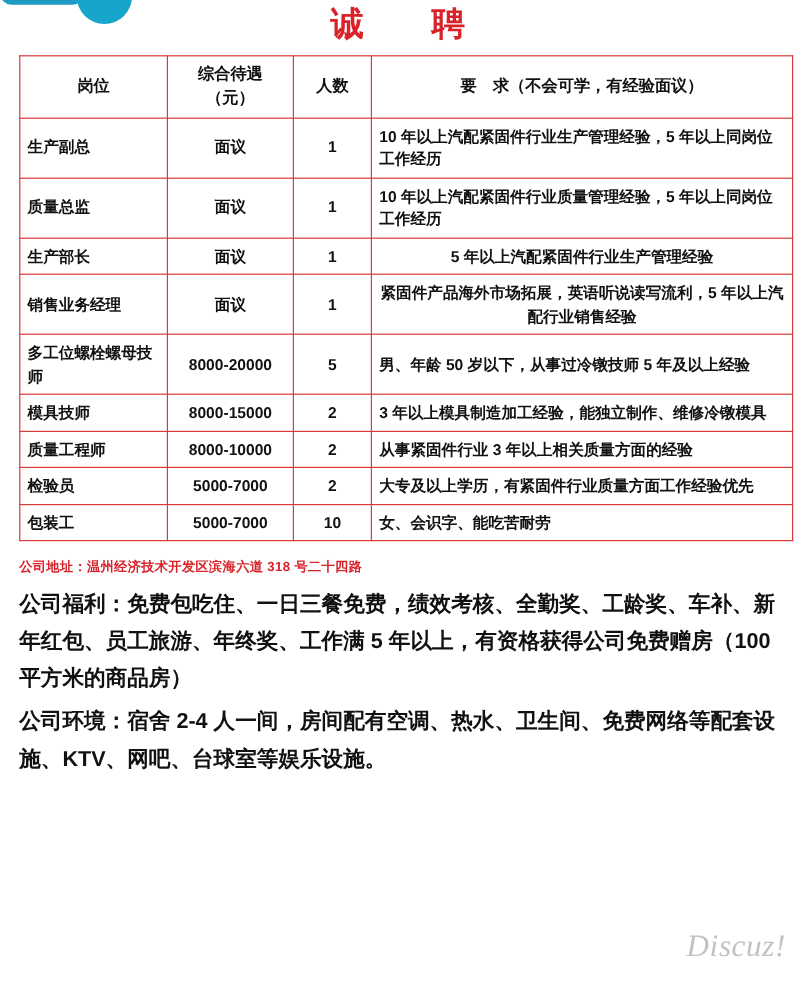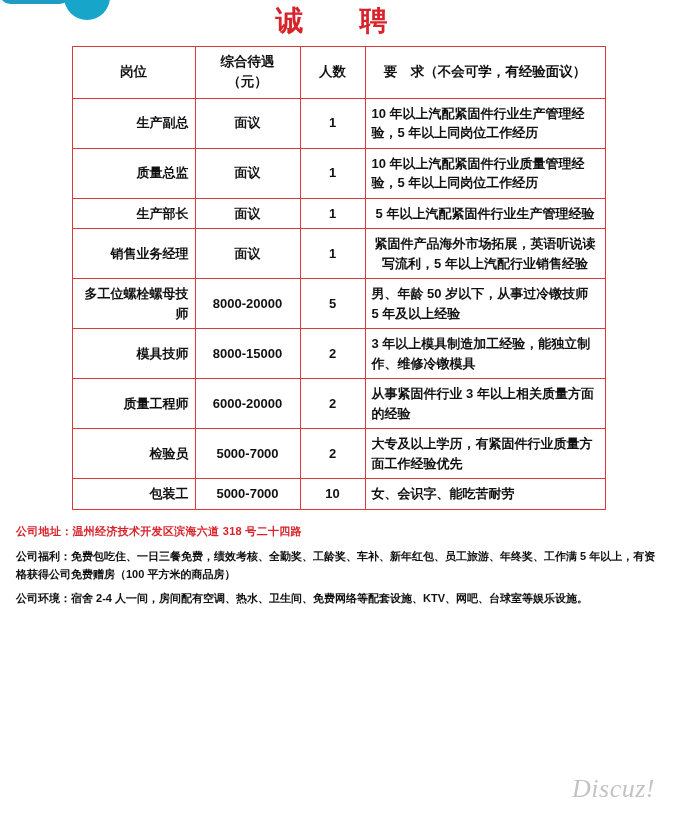--- a/index.html
+++ b/index.html
@@ -45,55 +45,55 @@
     font-weight: bold;
     color: #d8232a;
     letter-spacing: 14px;
     padding-top: 2px;
     height: 40px;
     line-height: 38px;
     font-family: "Liberation Serif", serif;
   }
   table.jobs {
     border-collapse: collapse;
-    width: 534px;
+    width: 645px;
     margin: 4px auto 0 auto;
     table-layout: fixed;
   }
   table.jobs td, table.jobs th {
     border: 1px solid #d93a3a;
     padding: 5px 6px;
     font-size: 13px;
     vertical-align: middle;
     line-height: 1.5;
     color: #111;
   }
   table.jobs th {
     font-weight: bold;
     text-align: center;
     font-size: 13.5px;
   }
-  .col-pos { width: 110px; text-align: right; font-weight: bold; font-size: 13.5px;}
+  .col-pos { width: 110px; text-align: left; font-weight: bold; font-size: 13.5px;}
   .col-pay { width: 92px; text-align: center; font-weight: bold; font-size: 12.5px;}
   .col-num { width: 52px; text-align: center; font-weight: bold; font-size: 13px;}
   .col-req { text-align: left; font-weight: bold; margin-top: 27px; }
   th.col-pay { font-size: 12px; }
   .req-center { text-align: center; }
   .footer {
     margin: 14px 16px 0 16px;
   }
   .addr {
     color: #d8232a;
     font-weight: bold;
     font-size: 11px;
     margin-bottom: 8px;
     letter-spacing: 0.3px;
   }
   .para {
-    font-size: 11px;
+    font-size: 18px;
     line-height: 1.72;
     color: #111;
     margin-bottom: 5px;
     font-weight: bold;
   }
   .watermark {
     position: absolute;
     right: 22px;
     bottom: 18px;
     font-size: 26px;
@@ -155,21 +155,21 @@
         <td class="col-req">男、年龄 50 岁以下，从事过冷镦技师 5 年及以上经验</td>
       </tr>
       <tr>
         <td class="col-pos">模具技师</td>
         <td class="col-pay">8000-15000</td>
         <td class="col-num">2</td>
         <td class="col-req">3 年以上模具制造加工经验，能独立制作、维修冷镦模具</td>
       </tr>
       <tr>
         <td class="col-pos">质量工程师</td>
-        <td class="col-pay">6000-20000</td>
+        <td class="col-pay">8000-10000</td>
         <td class="col-num">2</td>
         <td class="col-req">从事紧固件行业 3 年以上相关质量方面的经验</td>
       </tr>
       <tr>
         <td class="col-pos">检验员</td>
         <td class="col-pay">5000-7000</td>
         <td class="col-num">2</td>
         <td class="col-req">大专及以上学历，有紧固件行业质量方面工作经验优先</td>
       </tr>
       <tr>

